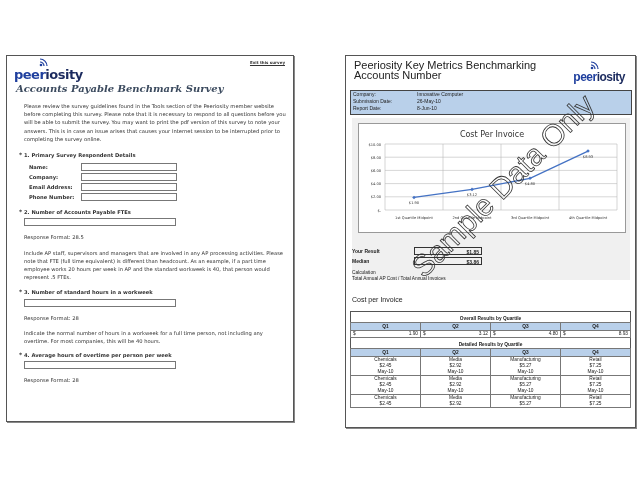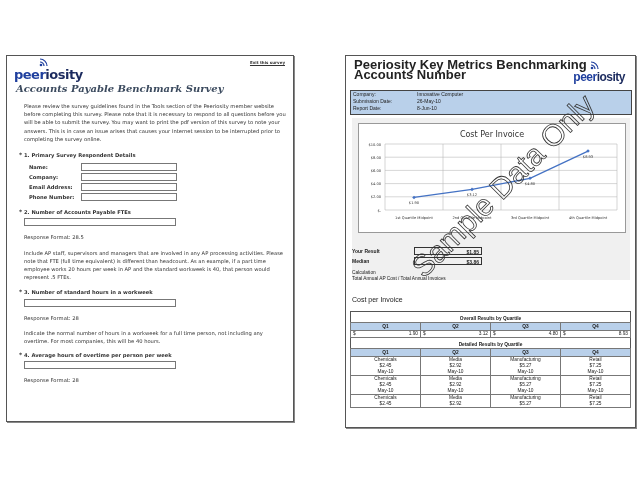--- a/index.html
+++ b/index.html
@@ -35,21 +35,21 @@
   .field-input { width: 94px; height: 6px; border: 1px solid #777; background: #fff; }
   .wide-input { width: 150px; height: 6px; border: 1px solid #777; background: #fff; margin: 2px 0 0 0; }
   .resp { margin: 0; }
 
   
   .report {
     position: absolute; left: 345px; top: 55px; width: 289px; height: 371px;
     border: 1px solid #555; box-shadow: 1px 1px 0 #888; background: #fff; overflow: hidden;
     font-family: "Liberation Sans", sans-serif;
   }
-  .report-title { position: absolute; left: 8px; top: 4px; font-size: 13px; font-weight: bold; color: #222; line-height: 10px; }
+  .report-title { position: absolute; left: 8px; top: 4px; font-size: 11px; font-weight: normal; color: #222; line-height: 10px; }
   .report-logo { position: absolute; right: 10px; top: 7px; height: 20px; width: 60px; }
   .report-logo .word { position: absolute; right: 0; top: 7px; font-size: 12px; font-weight: bold; letter-spacing: -0.5px; white-space: nowrap; }
   .report-logo .peer { color: #1f3f9e; }
   .report-logo .iosity { color: #1b2a5e; }
   .report-logo .signal { position: absolute; left: 25px; top: -2px; }
   .info-band {
     position: absolute; left: 4px; top: 34px; width: 280px; height: 23px;
     background: #b9d0ea; border: 1px solid #444; font-size: 5px; line-height: 7px; color: #222;
   }
   .info-row { display: flex; padding-left: 2px; }

